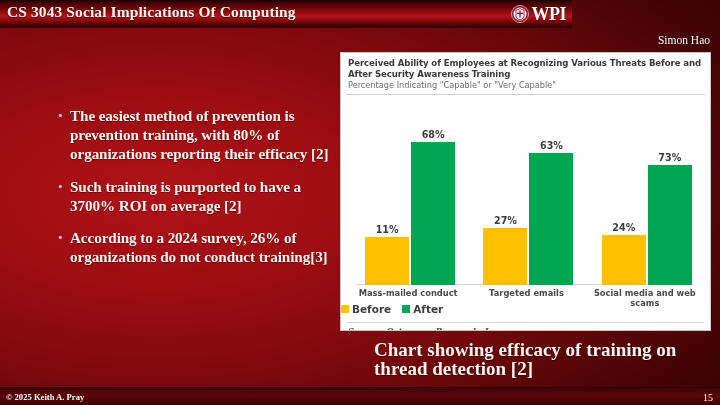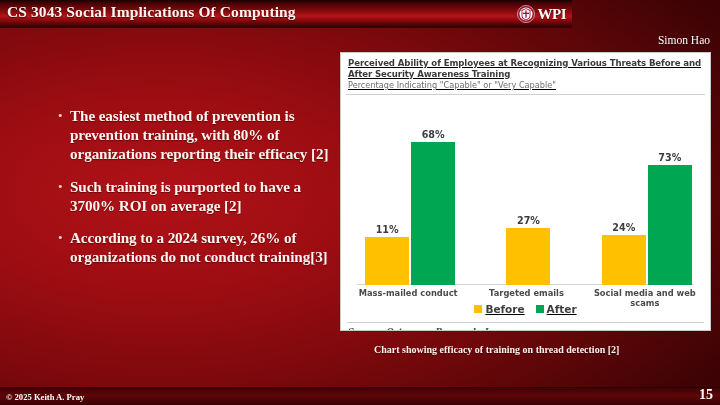--- a/index.html
+++ b/index.html
@@ -27,21 +27,21 @@
     font-size:15.5px; font-weight:bold; color:#fdf6f0;
     letter-spacing:.1px; white-space:nowrap;
     text-shadow:0 1px 1px rgba(0,0,0,.6);
   }
   .wpi-logo {
     position:absolute; right:6px; top:0px;
     display:flex; align-items:center; gap:3px; height:28px;
   }
   .wpi-seal { width:18px; height:18px; display:block; }
   .wpi-text {
-    font-size:15px; font-weight:bold; color:#ffffff;
+    font-size:18px; font-weight:bold; color:#ffffff;
     letter-spacing:-0.5px; line-height:1;
     font-family:"Liberation Serif", serif;
     text-shadow:0 1px 1px rgba(0,0,0,.5);
   }
   .presenter {
     position:absolute; right:10px; top:34px;
     font-size:11.5px; font-weight:normal; color:#ffffff;
     text-shadow:0 1px 1px rgba(0,0,0,.5);
   }
   
@@ -67,21 +67,20 @@
     text-shadow:0 1px 1px rgba(0,0,0,.45);
     letter-spacing:-.1px;
   }
   
   .chart-panel {
     position:absolute; left:340px; top:52px; width:371px; height:279px;
     background:#ffffff;
     border:1px solid #c9c9c9;
     box-shadow:0 0 0 1px rgba(0,0,0,.05);
     overflow:hidden;
-    text-decoration:underline;
   }
   .chart-head { padding:5px 7px 0 7px; }
   .chart-title {
     font-family:"DejaVu Sans", sans-serif;
     font-size:8.6px; font-weight:bold; color:#3a3a3a;
     line-height:10.5px; letter-spacing:-.1px;
   }
   .chart-subtitle {
     font-family:"DejaVu Sans", sans-serif;
     font-size:8.2px; color:#6d6d6d; line-height:11px;
@@ -108,54 +107,54 @@
     position:absolute; left:8px; right:8px; height:1px; background:#d6d6d6;
   }
   .cat-labels { position:relative; height:16px; margin:0 8px; }
   .cat-label {
     position:absolute; text-align:center;
     font-family:"DejaVu Sans", sans-serif;
     font-size:8.3px; font-weight:bold; color:#4a4a4a;
     top:3px;
   }
   .legend {
-    display:flex; justify-content:center; align-items:center; gap:11px;
+    display:flex; align-items:center; gap:11px;
     margin-top:2px;
   }
   .legend-item { display:flex; align-items:center; gap:3px; }
   .legend-swatch { width:8px; height:8px; display:block; }
   .legend-text {
     font-family:"DejaVu Sans", sans-serif;
     font-size:10.5px; font-weight:bold; color:#3d3d3d;
   }
   .source-rule { height:1px; background:#cfcfcf; margin:7px 6px 0 6px; }
   .source {
     font-family:"DejaVu Serif", serif;
     font-size:8.4px; font-style:italic; font-weight:bold; color:#4d4d4d;
     padding:4px 0 0 7px;
   }
   
   .caption {
     position:absolute; left:374px; top:341px; width:320px;
-    font-size:10px; font-weight:bold; line-height:18.5px;
+    font-size:19px; font-weight:bold; line-height:18.5px;
     color:#fdf4ef; text-shadow:0 1px 1px rgba(0,0,0,.45);
   }
   
   .footer-bar {
     position:absolute; left:0; bottom:0; width:720px; height:18px;
     background:linear-gradient(180deg,#3d0305 0%, #5d0608 45%, #3a0204 100%);
     border-top:1px solid #2b0203;
   }
   .copyright {
     position:absolute; left:6px; bottom:3px;
     font-size:8.6px; font-weight:bold; color:#ffffff;
   }
   .page-num {
     position:absolute; right:7px; bottom:2px;
-    font-size:14px; font-weight:bold; color:#ffffff;
+    font-size:10px; font-weight:normal; color:#ffffff;
   }
 </style>
 </head>
 <body>
 
 <div class="slide">
 
   <div class="header">
     <div class="header-title">CS 3043 Social Implications Of Computing</div>
     <div class="wpi-logo">
@@ -206,20 +205,24 @@
           <div class="bar-wrap">
             <div class="bar-label" style="bottom: 145px;">68%</div>
             <div class="bar" style="height: 143px; background: rgb(0, 166, 81);"></div>
           </div>
         </div>
         <div class="group" style="left: 118.333px; width: 118.333px;">
           <div class="bar-wrap">
             <div class="bar-label" style="bottom: 59px;">27%</div>
             <div class="bar" style="height: 57px; background: rgb(255, 192, 0);"></div>
           </div>
+          <div class="bar-wrap">
+            <div class="bar-label" style="bottom: 134px;">63%</div>
+            <div class="bar" style="height: 132px; background: rgb(0, 166, 81);"></div>
+          </div>
         </div>
         <div class="group" style="left: 236.667px; width: 118.333px;">
           <div class="bar-wrap">
             <div class="bar-label" style="bottom: 52px;">24%</div>
             <div class="bar" style="height: 50px; background: rgb(255, 192, 0);"></div>
           </div>
           <div class="bar-wrap">
             <div class="bar-label" style="bottom: 122px;">73%</div>
             <div class="bar" style="height: 120px; background: rgb(0, 166, 81);"></div>
           </div>

